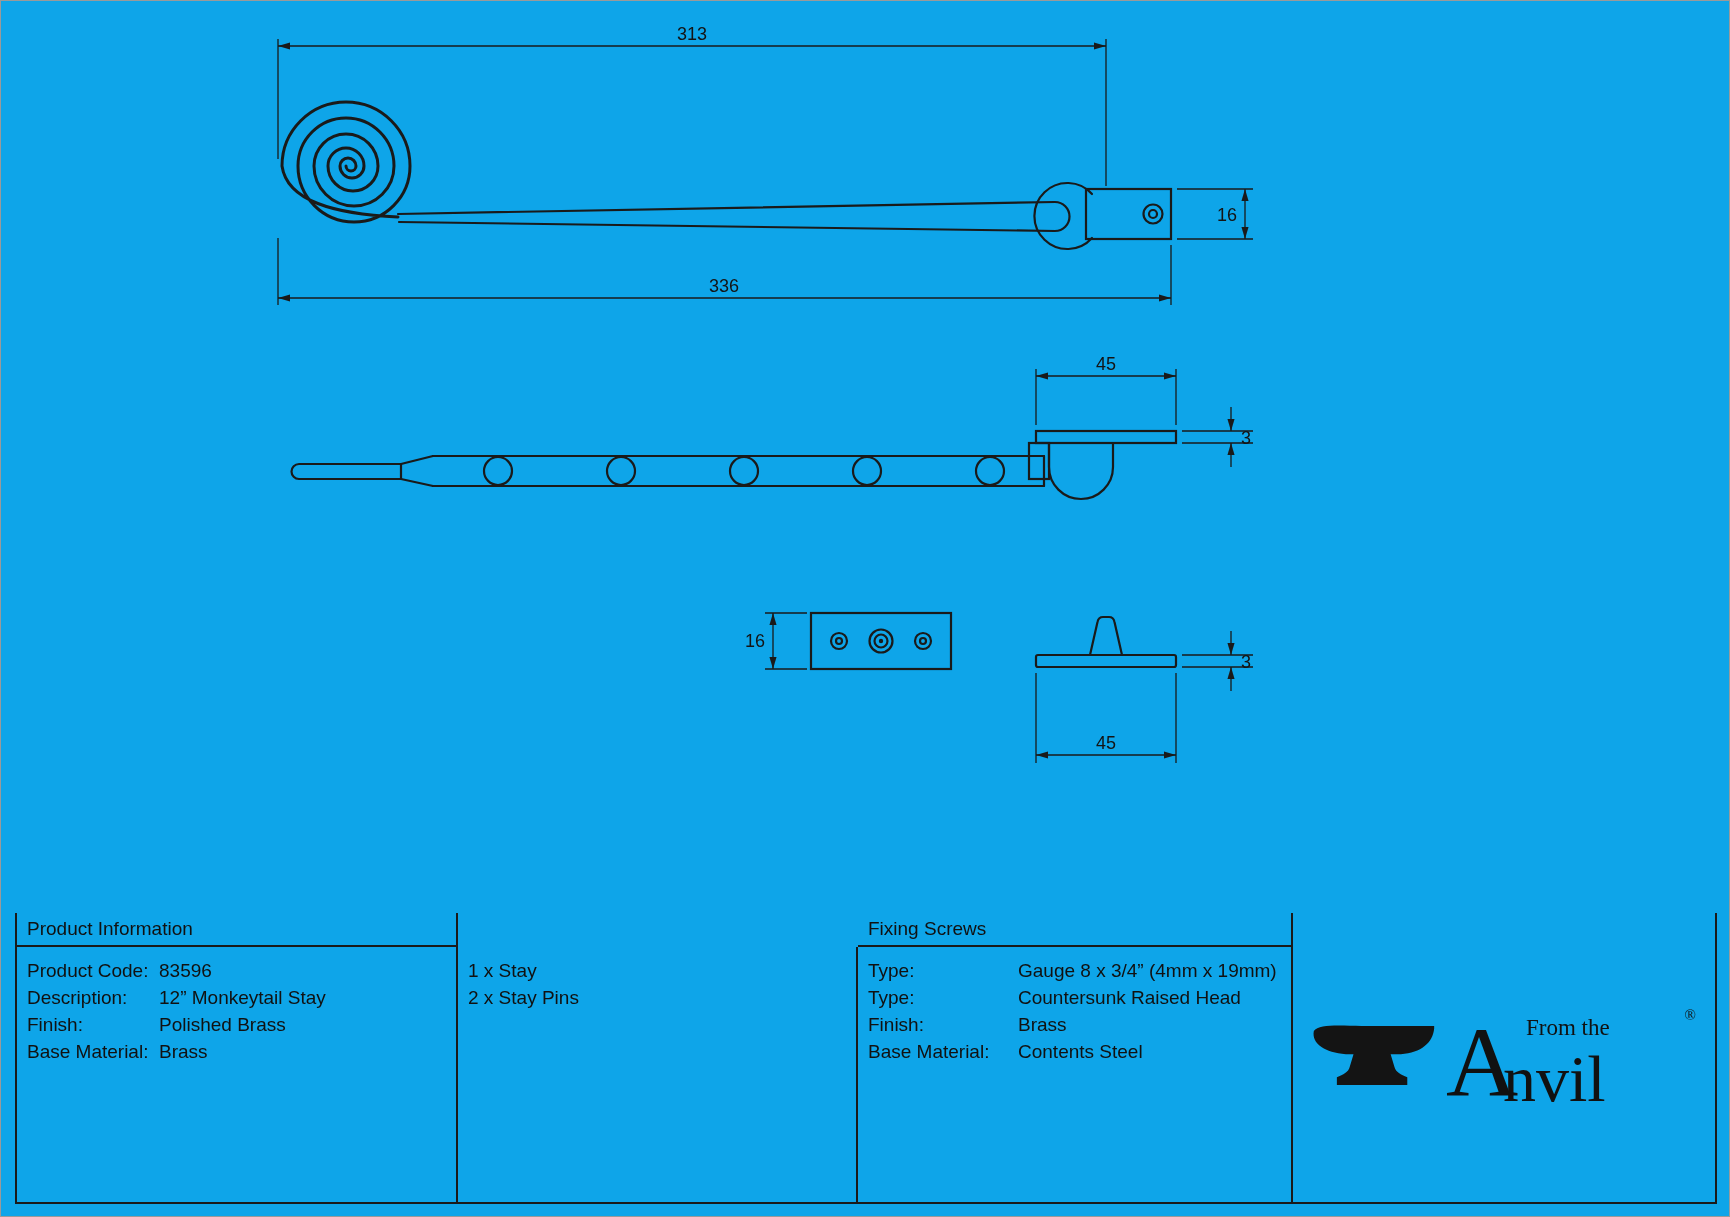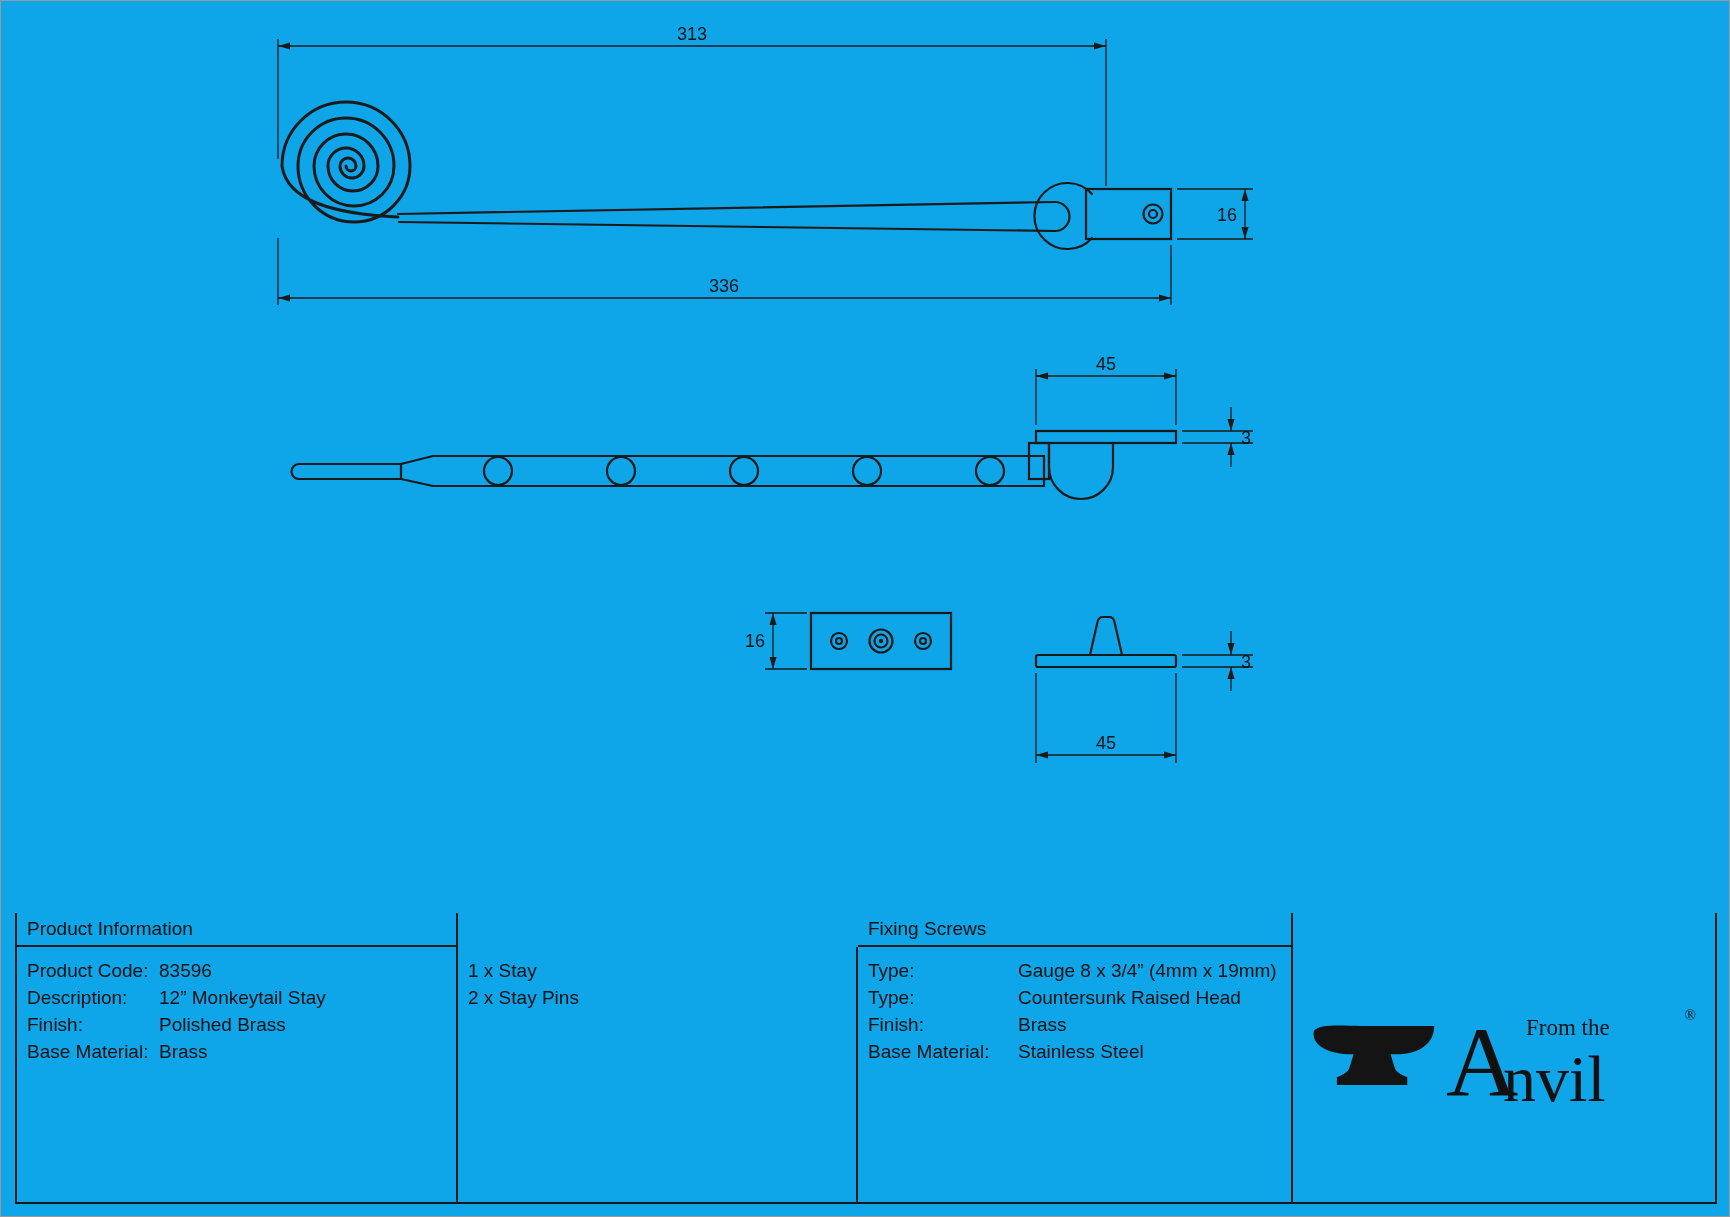--- a/index.html
+++ b/index.html
@@ -211,18 +211,18 @@
       <div class="kv fs">
         <span>Type:</span>
         <span>Countersunk Raised Head</span>
       </div>
       <div class="kv fs">
         <span>Finish:</span>
         <span>Brass</span>
       </div>
       <div class="kv fs">
         <span>Base Material:</span>
-        <span>Stainless Steel</span>
+        <span>Contents Steel</span>
       </div>
     </div>
 
   </div>
 </div>
 
 </body></html>

